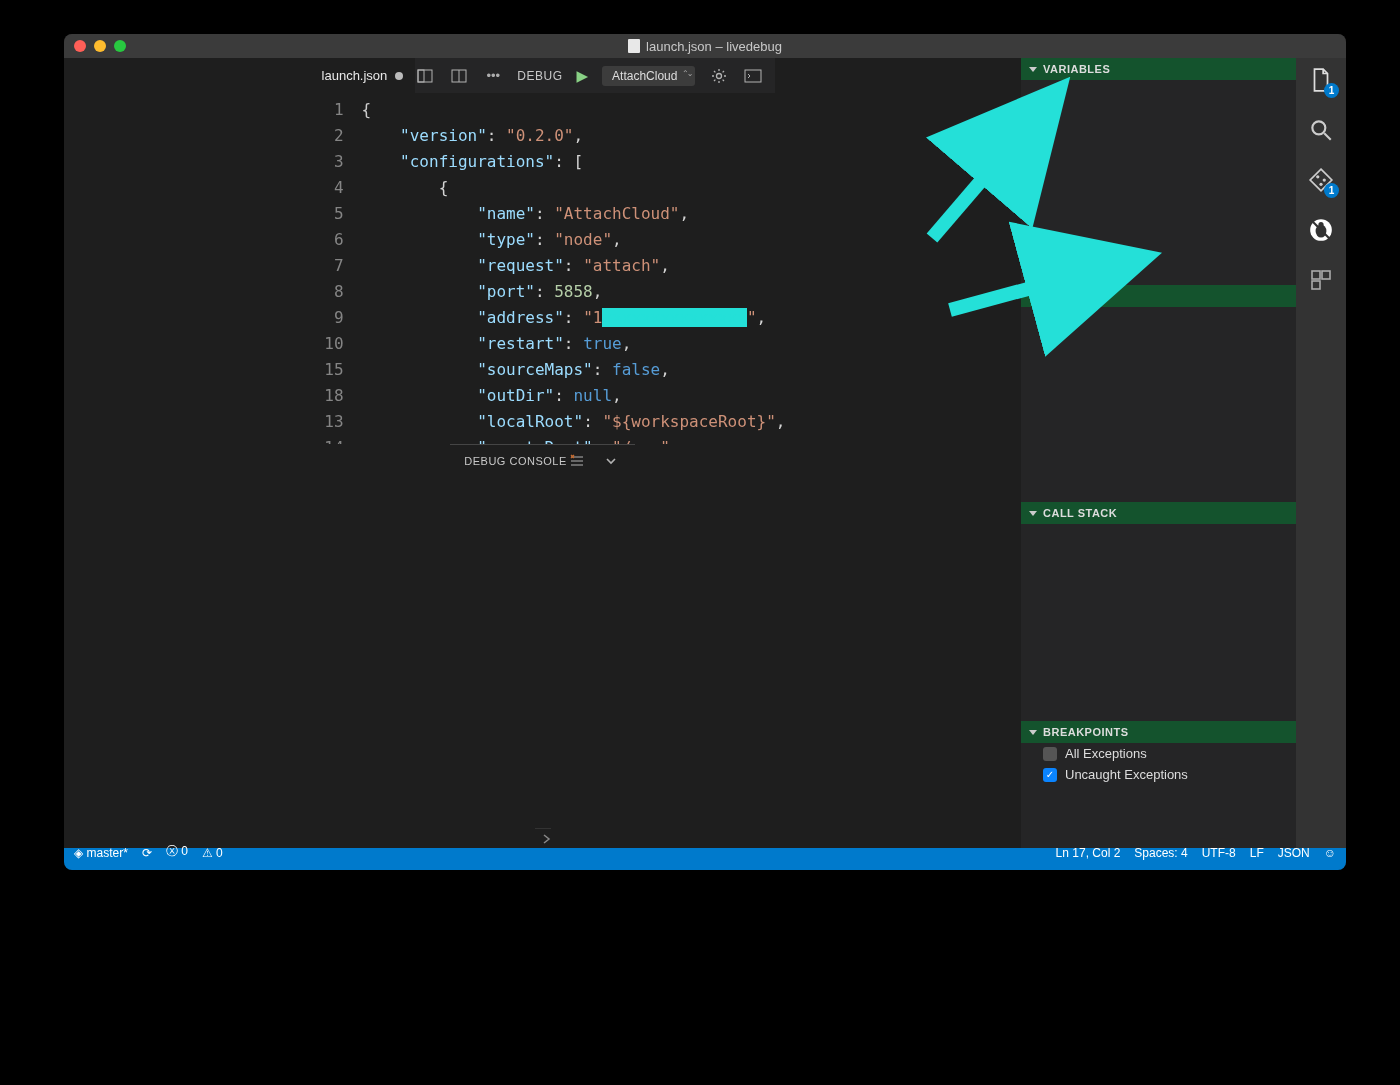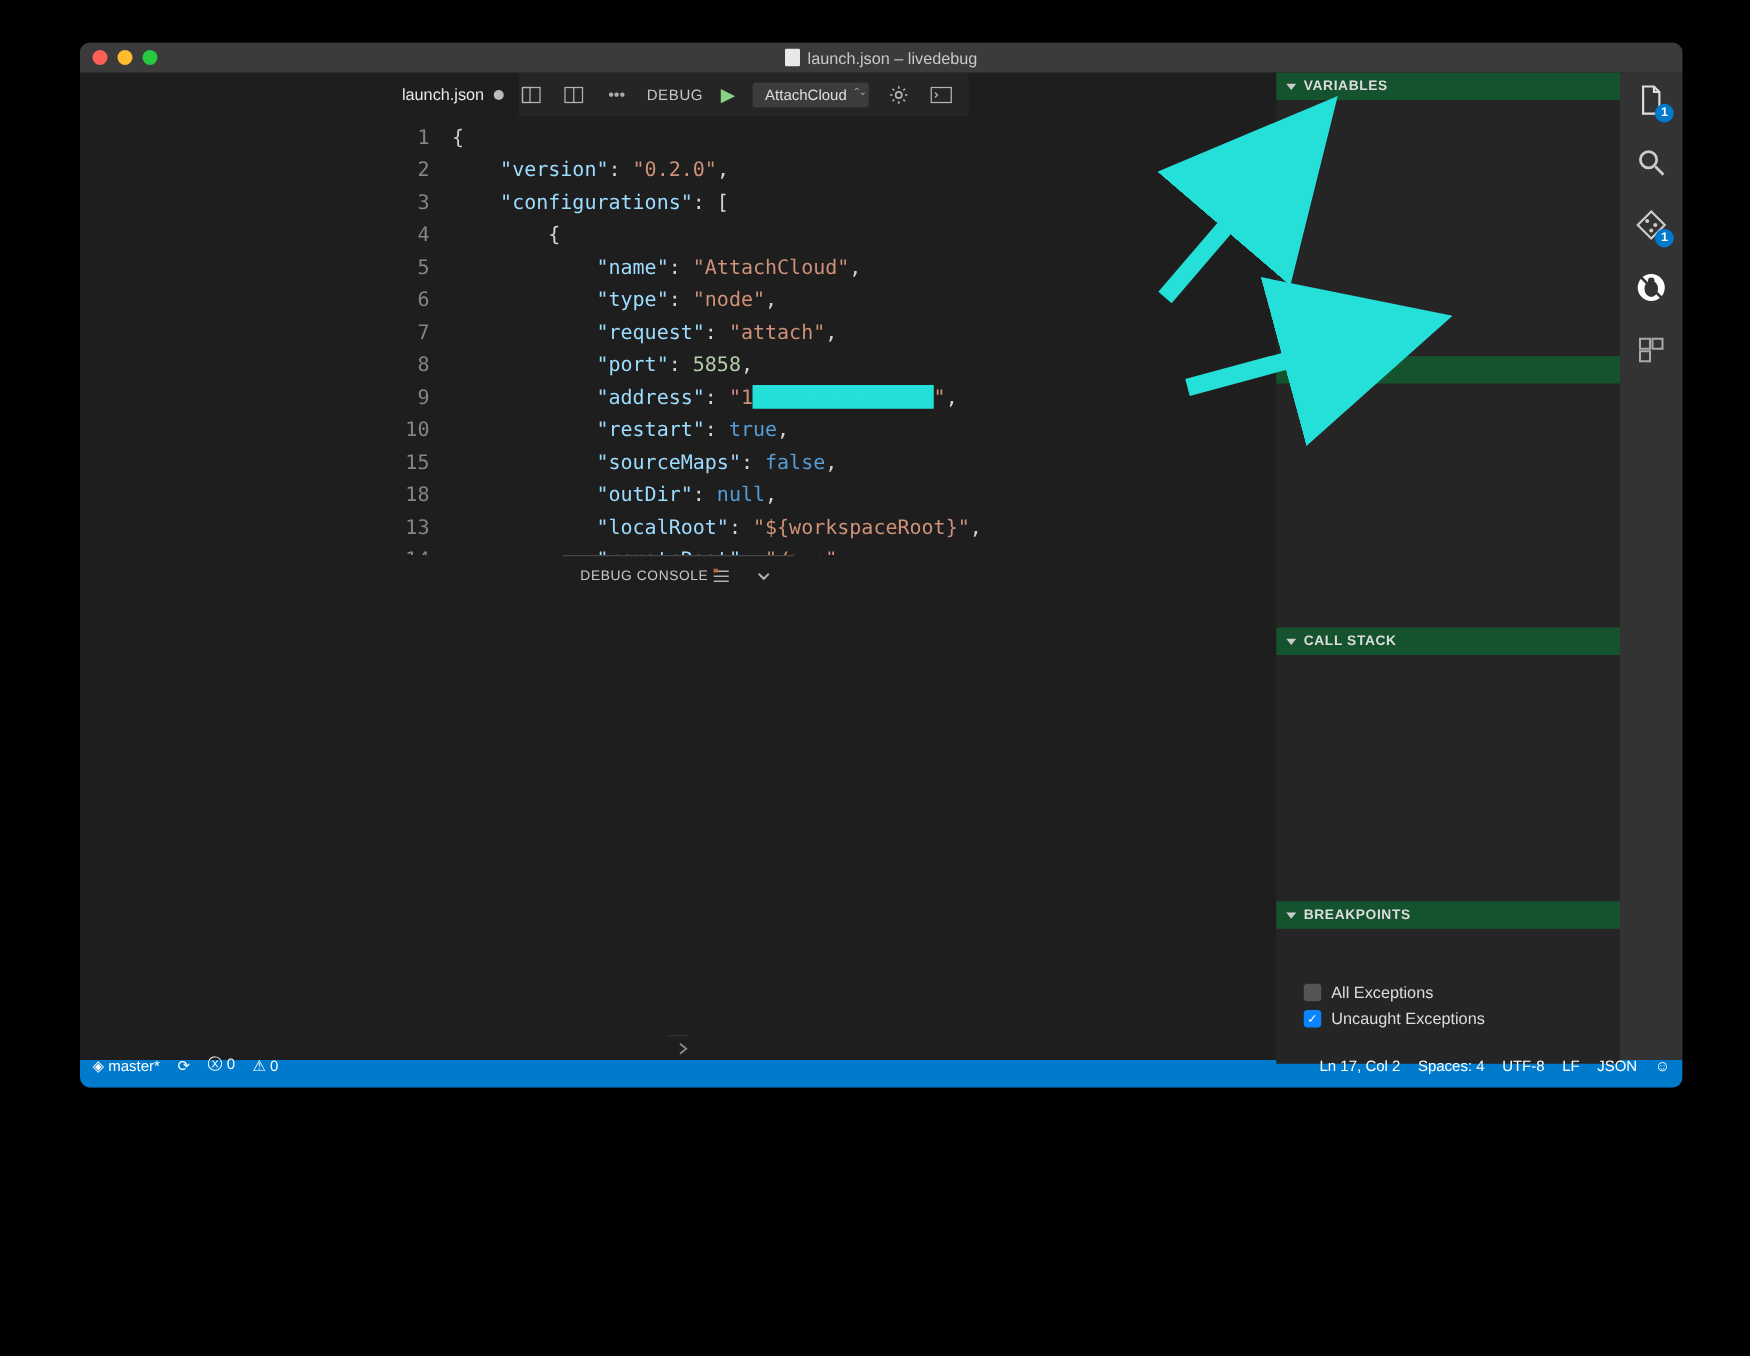--- a/index.html
+++ b/index.html
@@ -166,21 +166,21 @@
         <div class="sec">
           <div class="sec-head"><span class="tri"></span>WATCH</div>
           <div class="sec-body" style="height: 195px;"></div>
         </div>
         <div class="sec">
           <div class="sec-head"><span class="tri"></span>CALL STACK</div>
           <div class="sec-body" style="height: 197px;"></div>
         </div>
         <div class="sec">
           <div class="sec-head"><span class="tri"></span>BREAKPOINTS</div>
-          <div class="sec-body" style="height: 68px; margin-top: 40px;">
+          <div class="sec-body" style="height: 68px;">
             <div class="bp-item">
               <span class="cb"></span>
               <span>All Exceptions</span>
             </div>
             <div class="bp-item">
               <span class="cb checked">✓</span>
               <span>Uncaught Exceptions</span>
             </div>
           </div>
         </div>

